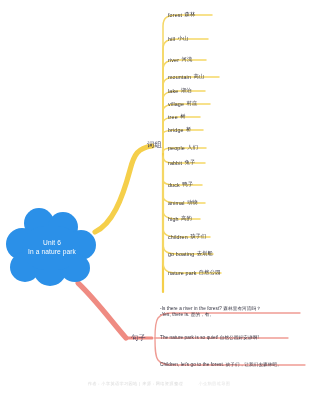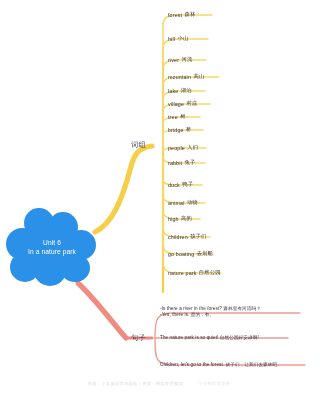--- a/index.html
+++ b/index.html
@@ -39,21 +39,21 @@
   }
 
   
   .branch-label{
     position:absolute;
     font-size:7.2px;
     color:#3b3b55;
     letter-spacing:.4px;
     white-space:nowrap;
   }
-  #label-words{left:131px;top:140px;text-align:center;}
+  #label-words{left:147px;top:140px;text-align:center;}
   #label-sentences{left:131px;top:333px;}
 
   
   .leaf{
     position:absolute;
     left:168px;
     height:11px;
     display:flex;align-items:center;
     font-size:5.3px;
     color:#30303f;

